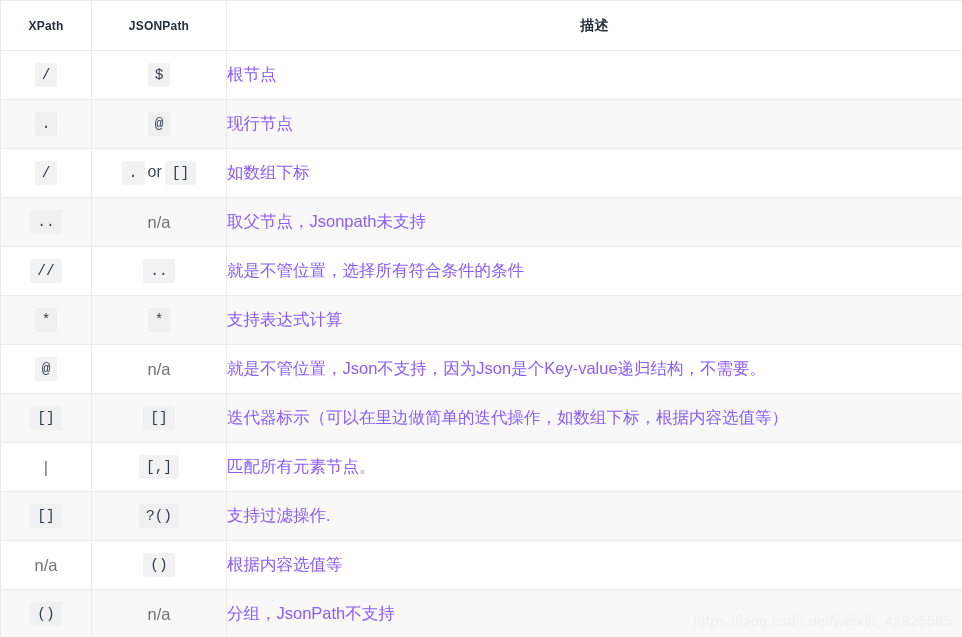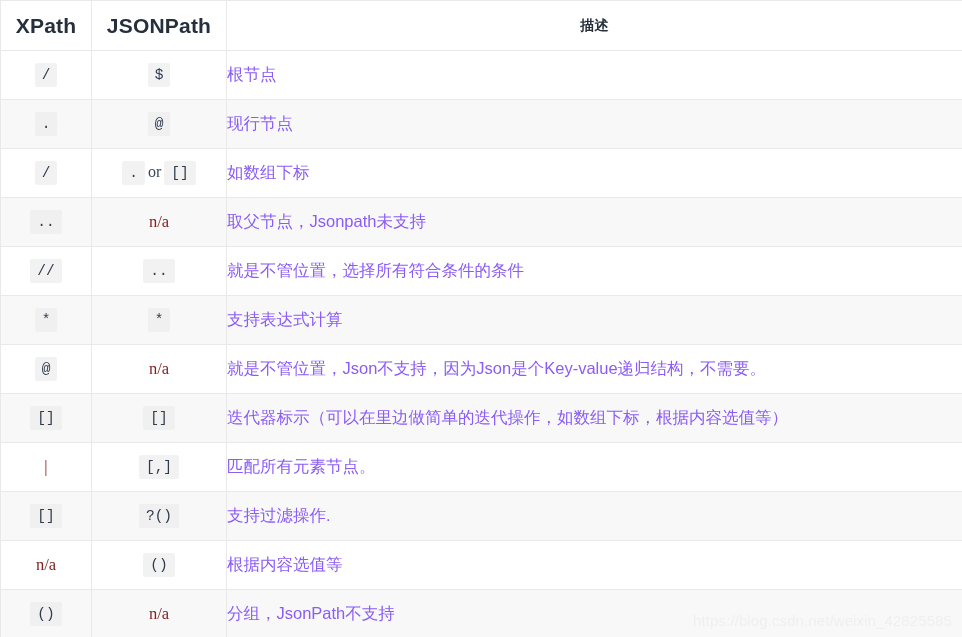--- a/index.html
+++ b/index.html
@@ -40,21 +40,21 @@
     border: 1px solid #e9e9e9;
     padding: 0;
     vertical-align: middle;
     box-sizing: border-box;
   }
 
   
   table.cmp thead th {
     height: 50px;
     font-weight: bold;
-    font-size: 21px;
+    font-size: 12px;
     color: #26303d;
     text-align: center;
     background: #ffffff;
     letter-spacing: 0.2px;
   }
   table.cmp thead th.desc-head {
     font-size: 14px;
   }
 
   
@@ -90,26 +90,26 @@
     color: #2f3b4d;
     padding: 3px 7px;
     border-radius: 2px;
     display: inline-block;
     line-height: 1.25;
     white-space: pre;
   }
   tr.even code.tok { background: #f0f0f0; }
 
   span.plain {
-    font-family: Liberation Serif, serif;
+    font-family: Liberation Sans, sans-serif;
     font-size: 16.5px;
-    color: #7f1d1d;
+    color: #737373;
   }
   span.joiner {
-    font-family: Liberation Serif, serif;
+    font-family: Liberation Sans, sans-serif;
     font-size: 16px;
     color: #3a4859;
     padding: 0 3px;
     margin-top: 48px;
   }
 
   
   .watermark {
     position: absolute;
     right: 10px;

